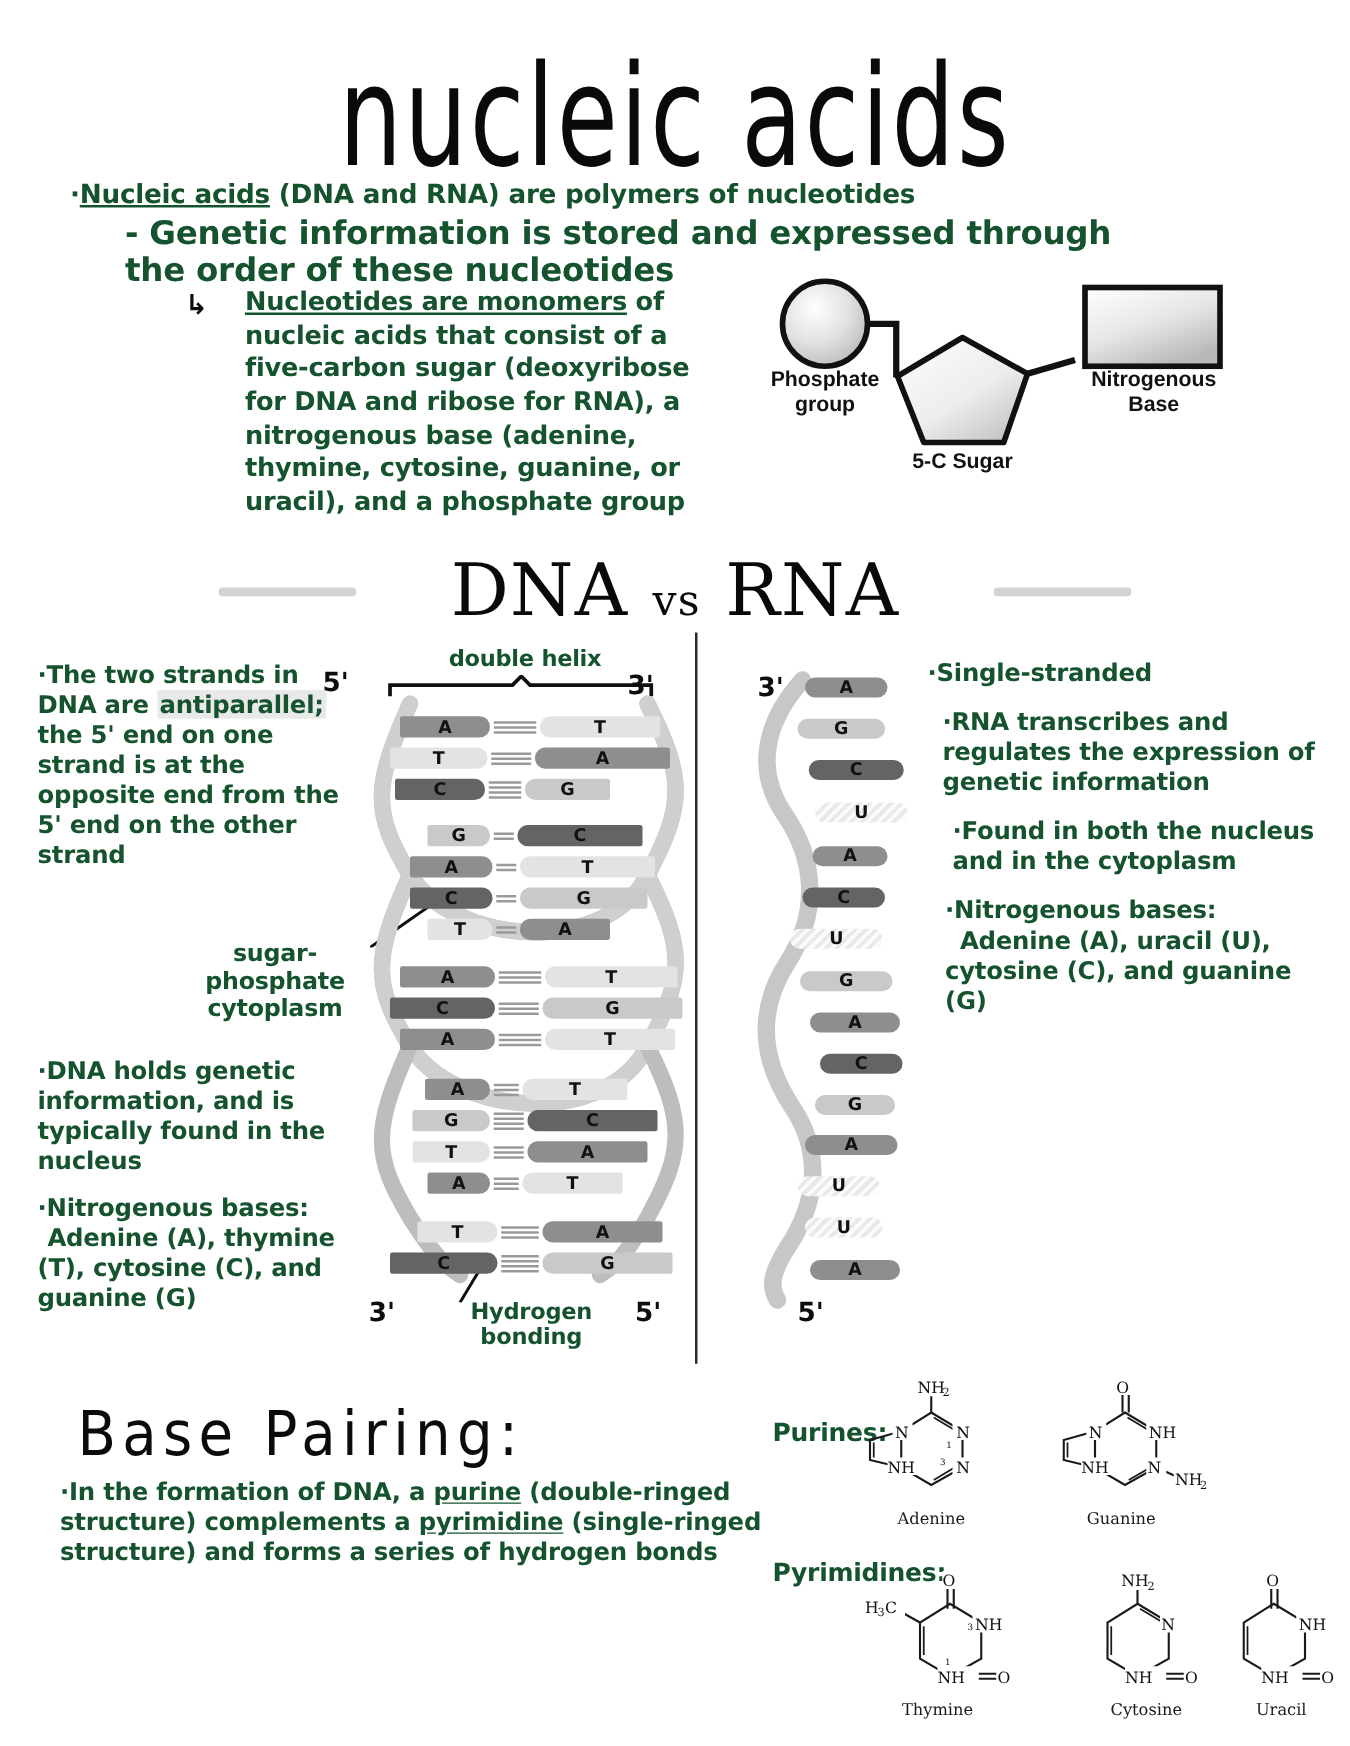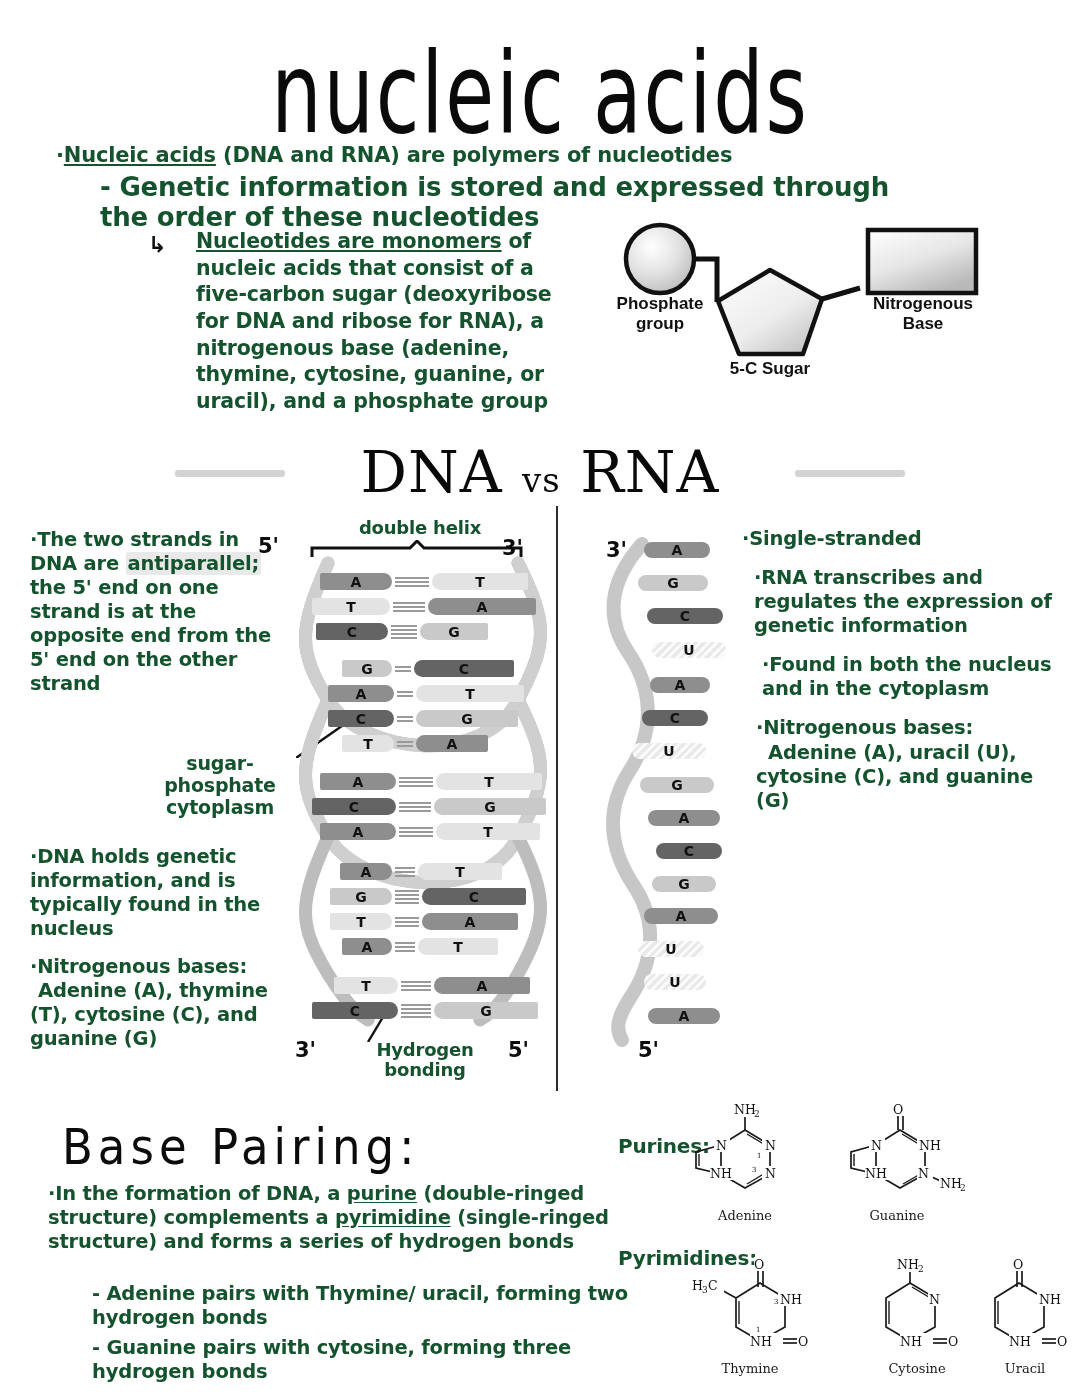--- a/index.html
+++ b/index.html
@@ -475,24 +475,20 @@
       <span style="padding-left:12px;">Adenine (A), uracil (U), cytosine (C), and guanine (G)</span>
     </div>
   </div>
 
   <div id="base-pairing-title">Base Pairing:</div>
 
   <div class="hand" id="bp-text">
     <span>·</span><span>In the formation of DNA, a </span><span class="uline">purine</span><span> (double-ringed structure) complements a </span><span class="uline">pyrimidine</span><span> (single-ringed structure) and forms a series of hydrogen bonds</span>
   </div>
 
-  <div class="hand" id="bp-sub">
-    <div>- Adenine pairs with Thymine/ uracil, forming two hydrogen bonds</div>
-    <div style="margin-top:6px;">- Guanine pairs with cytosine, forming three hydrogen bonds</div>
-  </div>
 
   <div class="hand" id="purines-label">Purines:</div>
   <div class="hand" id="pyrimidines-label">Pyrimidines:</div>
 
   <div class="chem" style="left:690px; top:1100px; width:110px; height:130px;">
     <svg width="110" height="112" viewBox="0 0 110 112">
       <g stroke="#1a1a1a" stroke-width="1.7" fill="none">
 
         <path d="M55,30 L80,45 L80,74 L55,88 L31,74 L31,45 Z"></path>
         <line x1="57" y1="34" x2="77" y2="46" stroke-width="1.4"></line>

